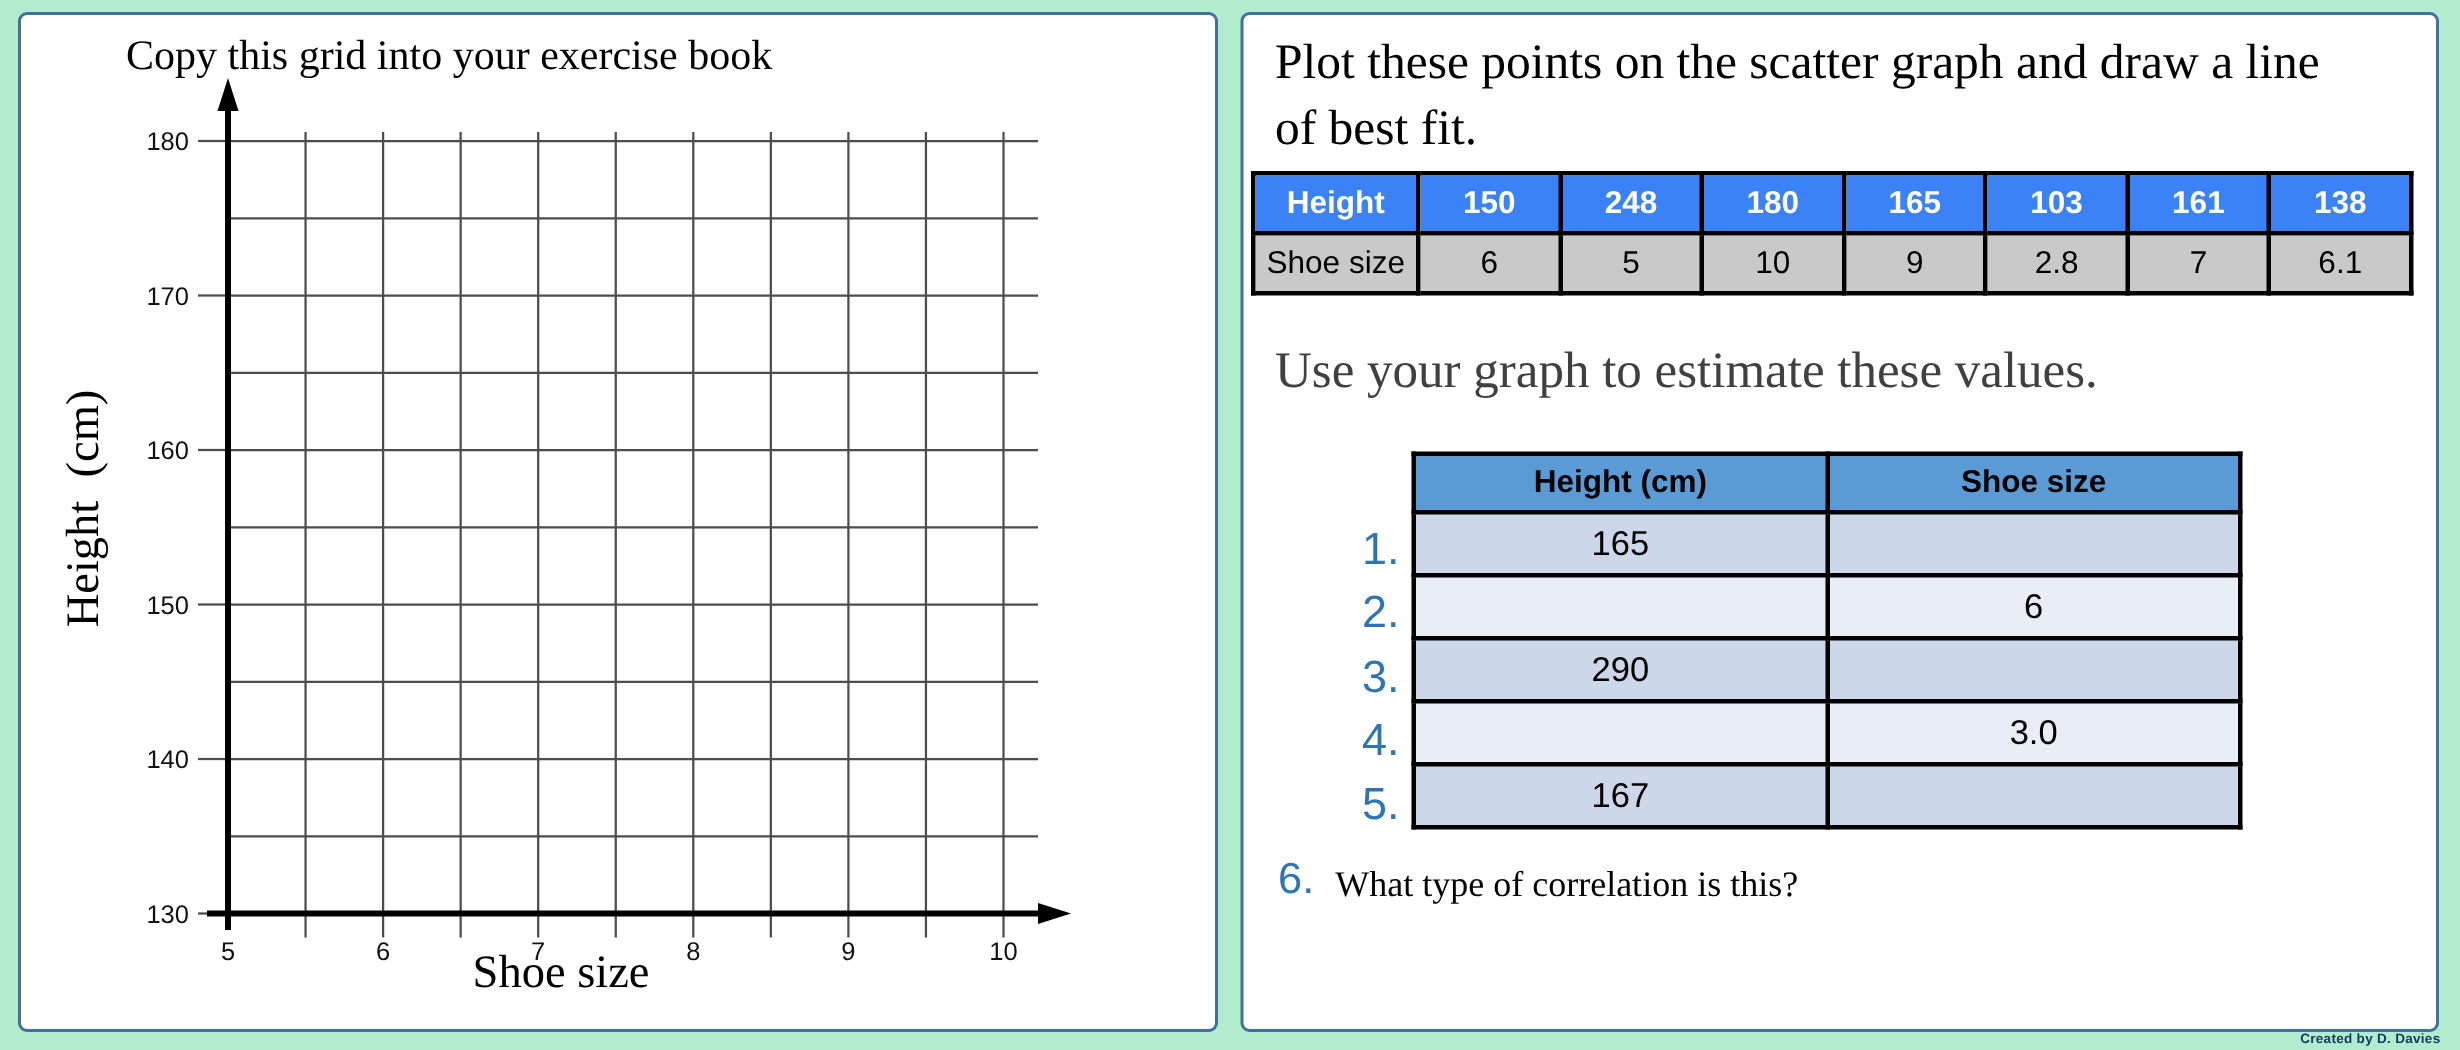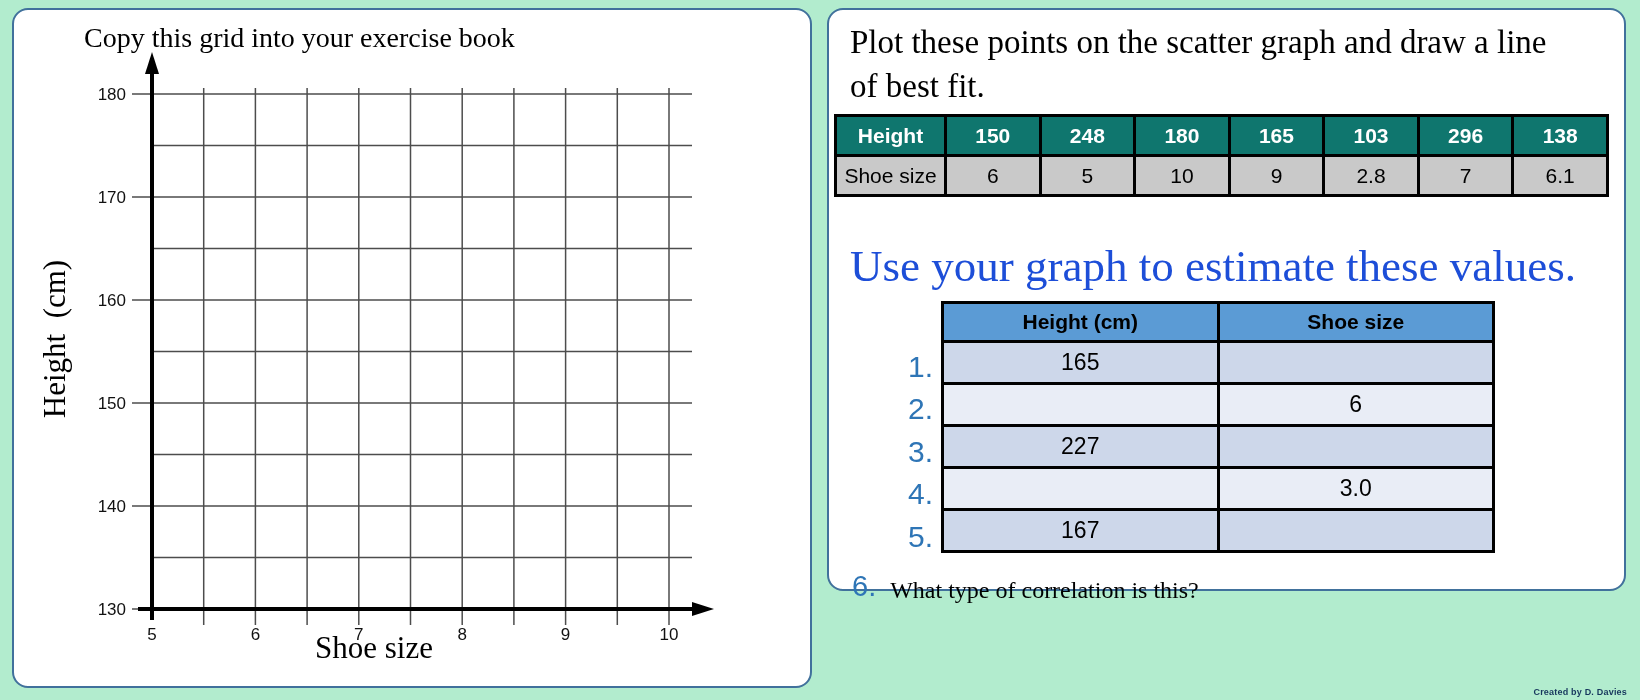--- a/index.html
+++ b/index.html
@@ -1,38 +1,38 @@
 <!DOCTYPE html>
 <html><head>
 <meta charset="utf-8">
 <style>
   html,body{margin:0;padding:0;}
   .stage{position:relative;width:1640px;height:700px;overflow:hidden;
          font-family:"Liberation Sans",sans-serif;}
-  .panel{position:absolute;background:#ffffff;border:2px solid #41719c;border-radius:16px;box-sizing:border-box;}
+  .panel{position:absolute;background:#ffffff;border:2px solid #41719c;border-radius:6px;box-sizing:border-box;}
   #left-panel{left:12px;top:8px;width:800px;height:680px;}
-  #right-panel{left:827px;top:8px;width:799px;height:583px;}
+  #right-panel{left:827px;top:8px;width:799px;height:680px;}
   .serif{font-family:"Liberation Serif",serif;}
 
   
   .left-title{position:absolute;left:70px;top:12px;font-size:28px;color:#000;white-space:nowrap;}
   #grid-svg{position:absolute;left:0;top:40px;}
   .y-axis-title{position:absolute;left:41px;top:329px;transform:translate(-50%,-50%) rotate(-90deg);
                 font-size:31px;color:#000;white-space:pre;}
   .x-axis-title{position:absolute;left:220px;top:620px;width:280px;text-align:center;font-size:31px;color:#000;}
 
   
   .r-title{position:absolute;left:21px;top:10px;width:724px;font-size:33px;line-height:44px;color:#000;}
   #data-table{position:absolute;left:5px;top:104px;width:775px;border-collapse:collapse;table-layout:fixed;
               border:3px solid #000;}
   #data-table td{border:3px solid #000;text-align:center;height:37px;font-size:21px;padding:0;overflow:hidden;}
-  #data-table tr.hdr td{background:#0f766e;color:#fff;font-weight:bold;border-color:#000;margin-top:38px;}
+  #data-table tr.hdr td{background:#3b82f6;color:#fff;font-weight:bold;border-color:#000;margin-top:38px;}
   #data-table tr.val td{background:#c9c9c9;color:#000;}
 
-  .r-sub{position:absolute;left:21px;top:230px;font-size:45px;color:#1d4ed8;white-space:nowrap;}
+  .r-sub{position:absolute;left:21px;top:219px;font-size:34px;color:#404040;white-space:nowrap;}
 
   #est-wrap{position:absolute;left:18px;top:291px;width:660px;}
   #est-table{position:absolute;left:94px;top:0;width:554px;border-collapse:collapse;table-layout:fixed;
              border:3px solid #000;}
   #est-table th{border:3px solid #000;background:#5b9bd5;color:#000;font-size:21px;font-weight:bold;height:36px;padding:0;}
   #est-table td{border:3px solid #000;text-align:center;font-size:23px;color:#000;height:39px;padding:0;}
   #est-table tr.odd td{background:#cdd7ea;}
   #est-table tr.even td{background:#e9edf6;}
   .row-num{position:absolute;left:20px;width:66px;text-align:right;color:#2e75b6;font-size:30px;line-height:42px;}
 
@@ -106,21 +106,21 @@
           <col style="width:110px">
         </colgroup>
       <tbody>
           <tr class="hdr">
             <td>Height</td>
             <td>150</td>
             <td>248</td>
             <td>180</td>
             <td>165</td>
             <td>103</td>
-            <td>296</td>
+            <td>161</td>
             <td>138</td>
           </tr>
           <tr class="val">
             <td>Shoe size</td>
             <td>6</td>
             <td>5</td>
             <td>10</td>
             <td>9</td>
             <td>2.8</td>
             <td>7</td>
@@ -142,21 +142,21 @@
         <tbody>
             <tr class="odd">
               <td>165</td>
               <td>&nbsp;</td>
             </tr>
             <tr class="even">
               <td>&nbsp;</td>
               <td>6</td>
             </tr>
             <tr class="odd">
-              <td>227</td>
+              <td>290</td>
               <td>&nbsp;</td>
             </tr>
             <tr class="even">
               <td>&nbsp;</td>
               <td>3.0</td>
             </tr>
             <tr class="odd">
               <td>167</td>
               <td>&nbsp;</td>
             </tr>

